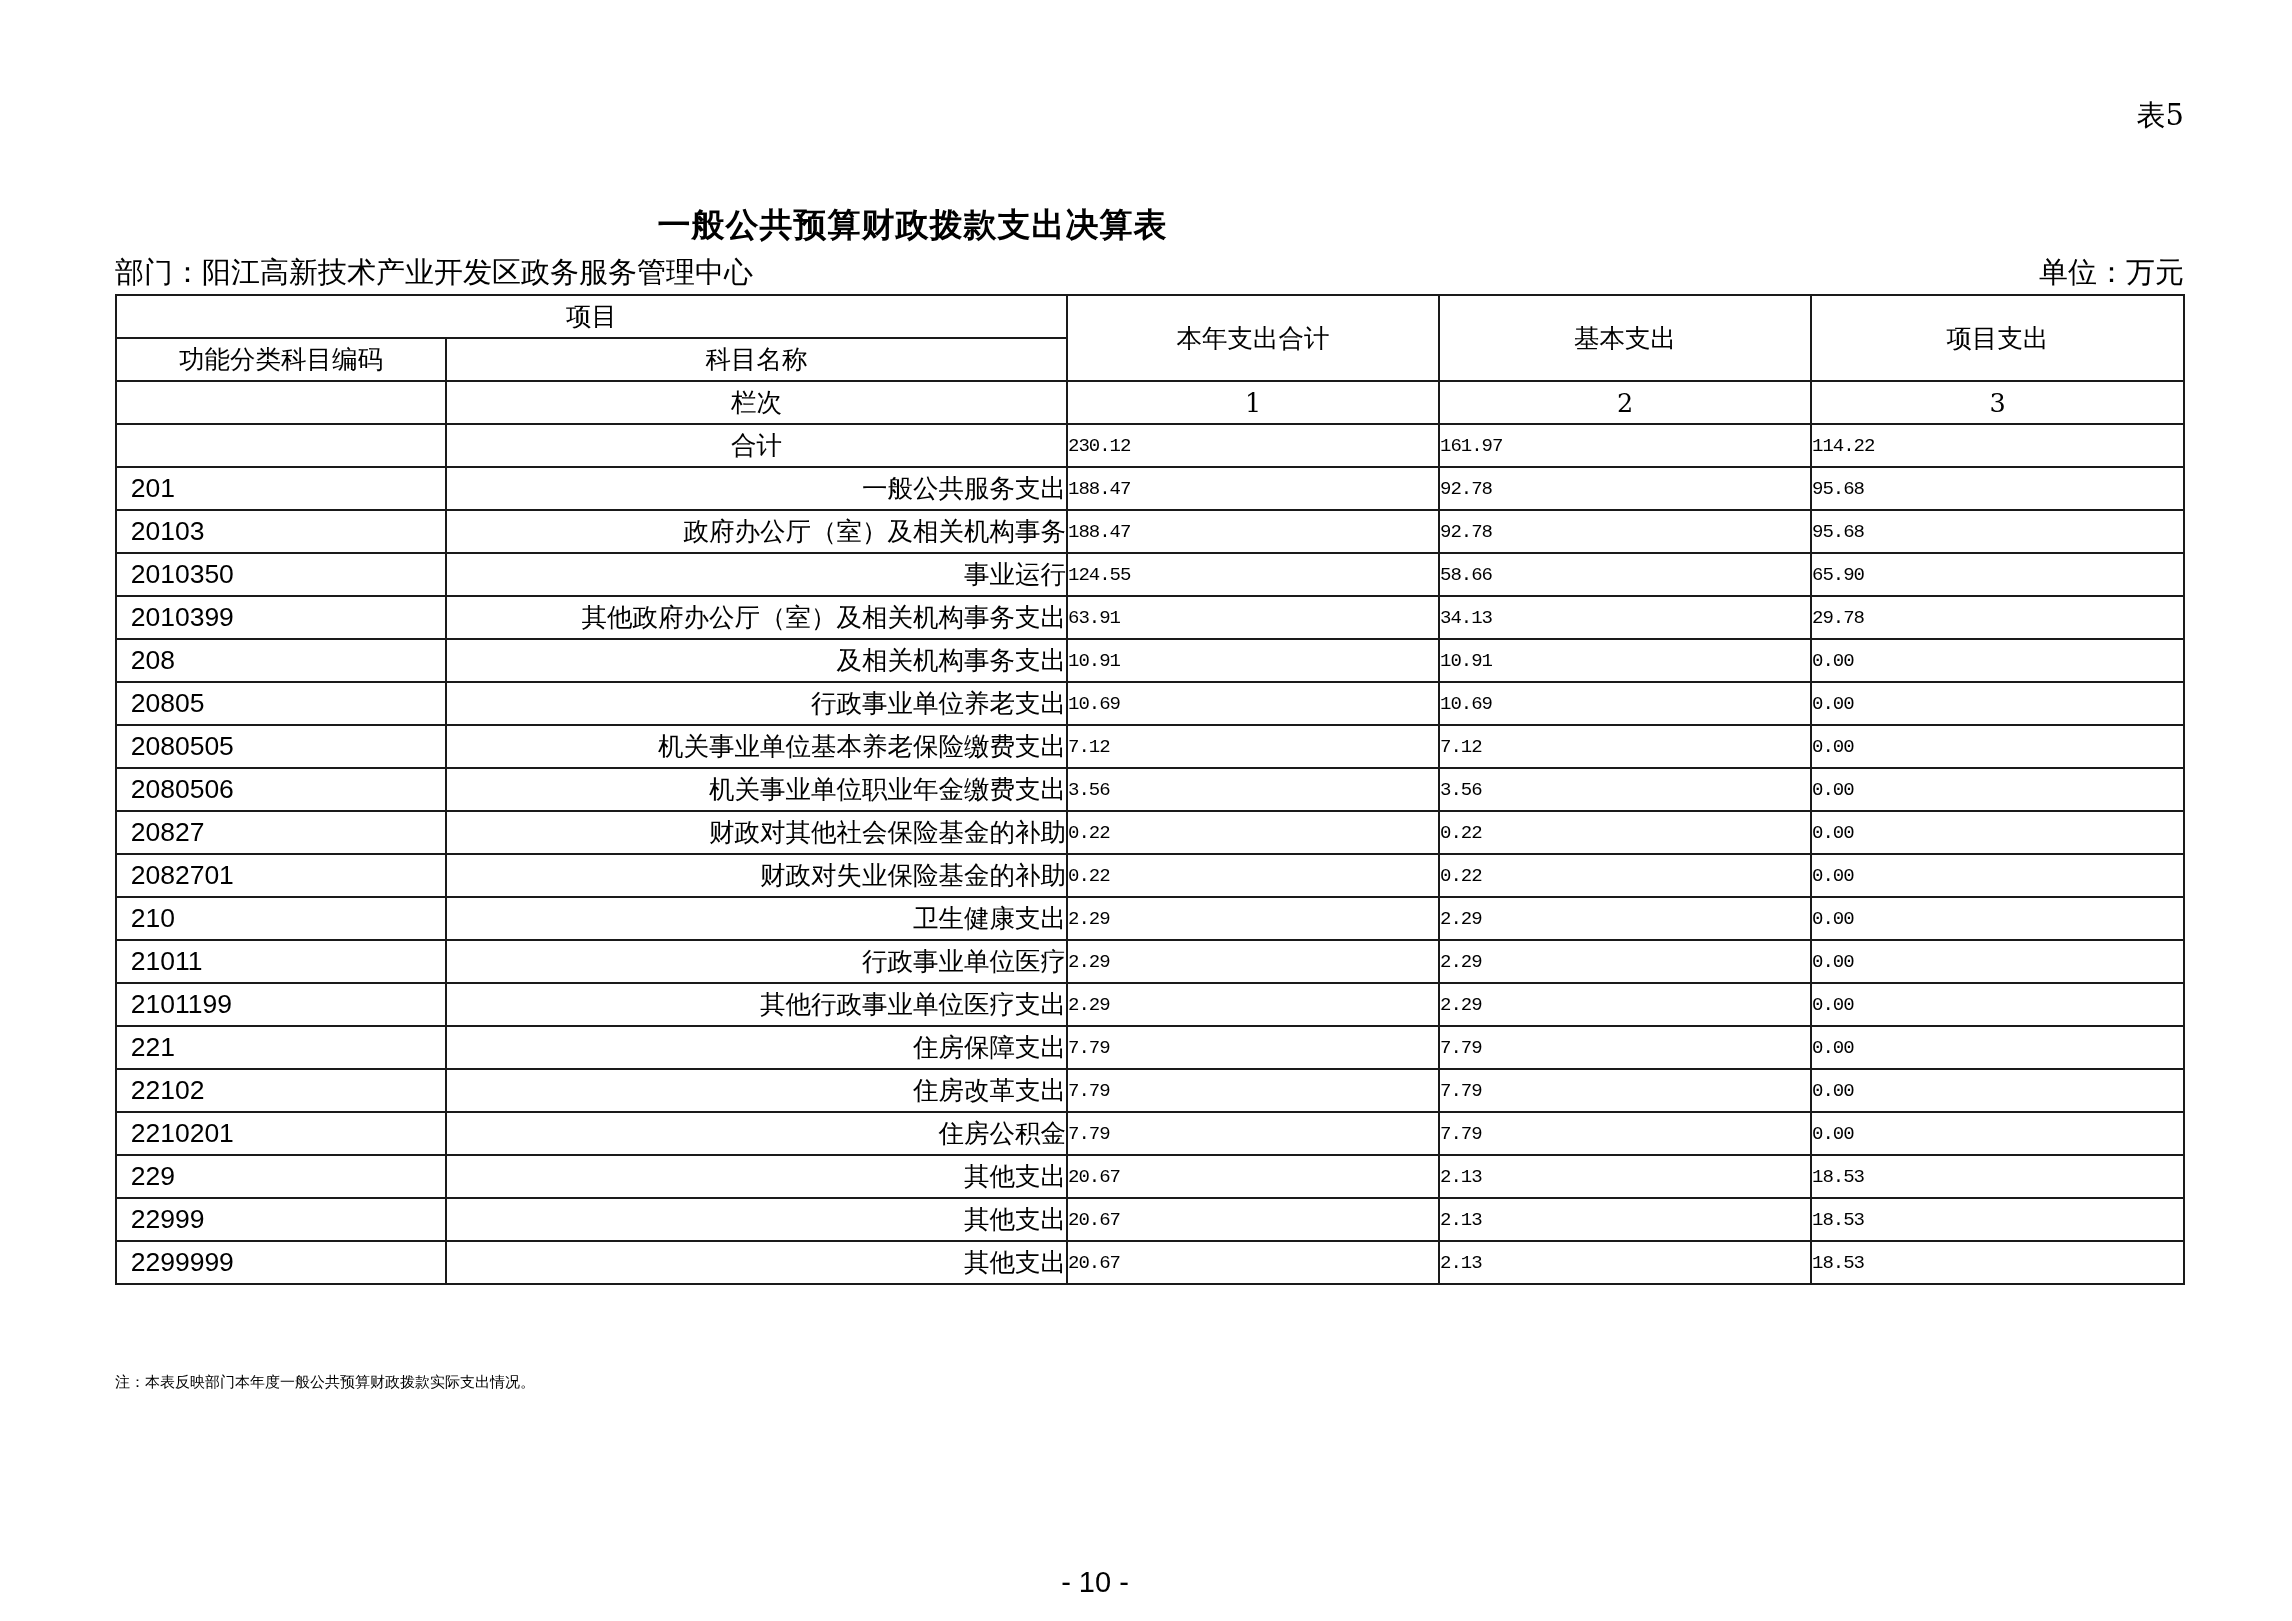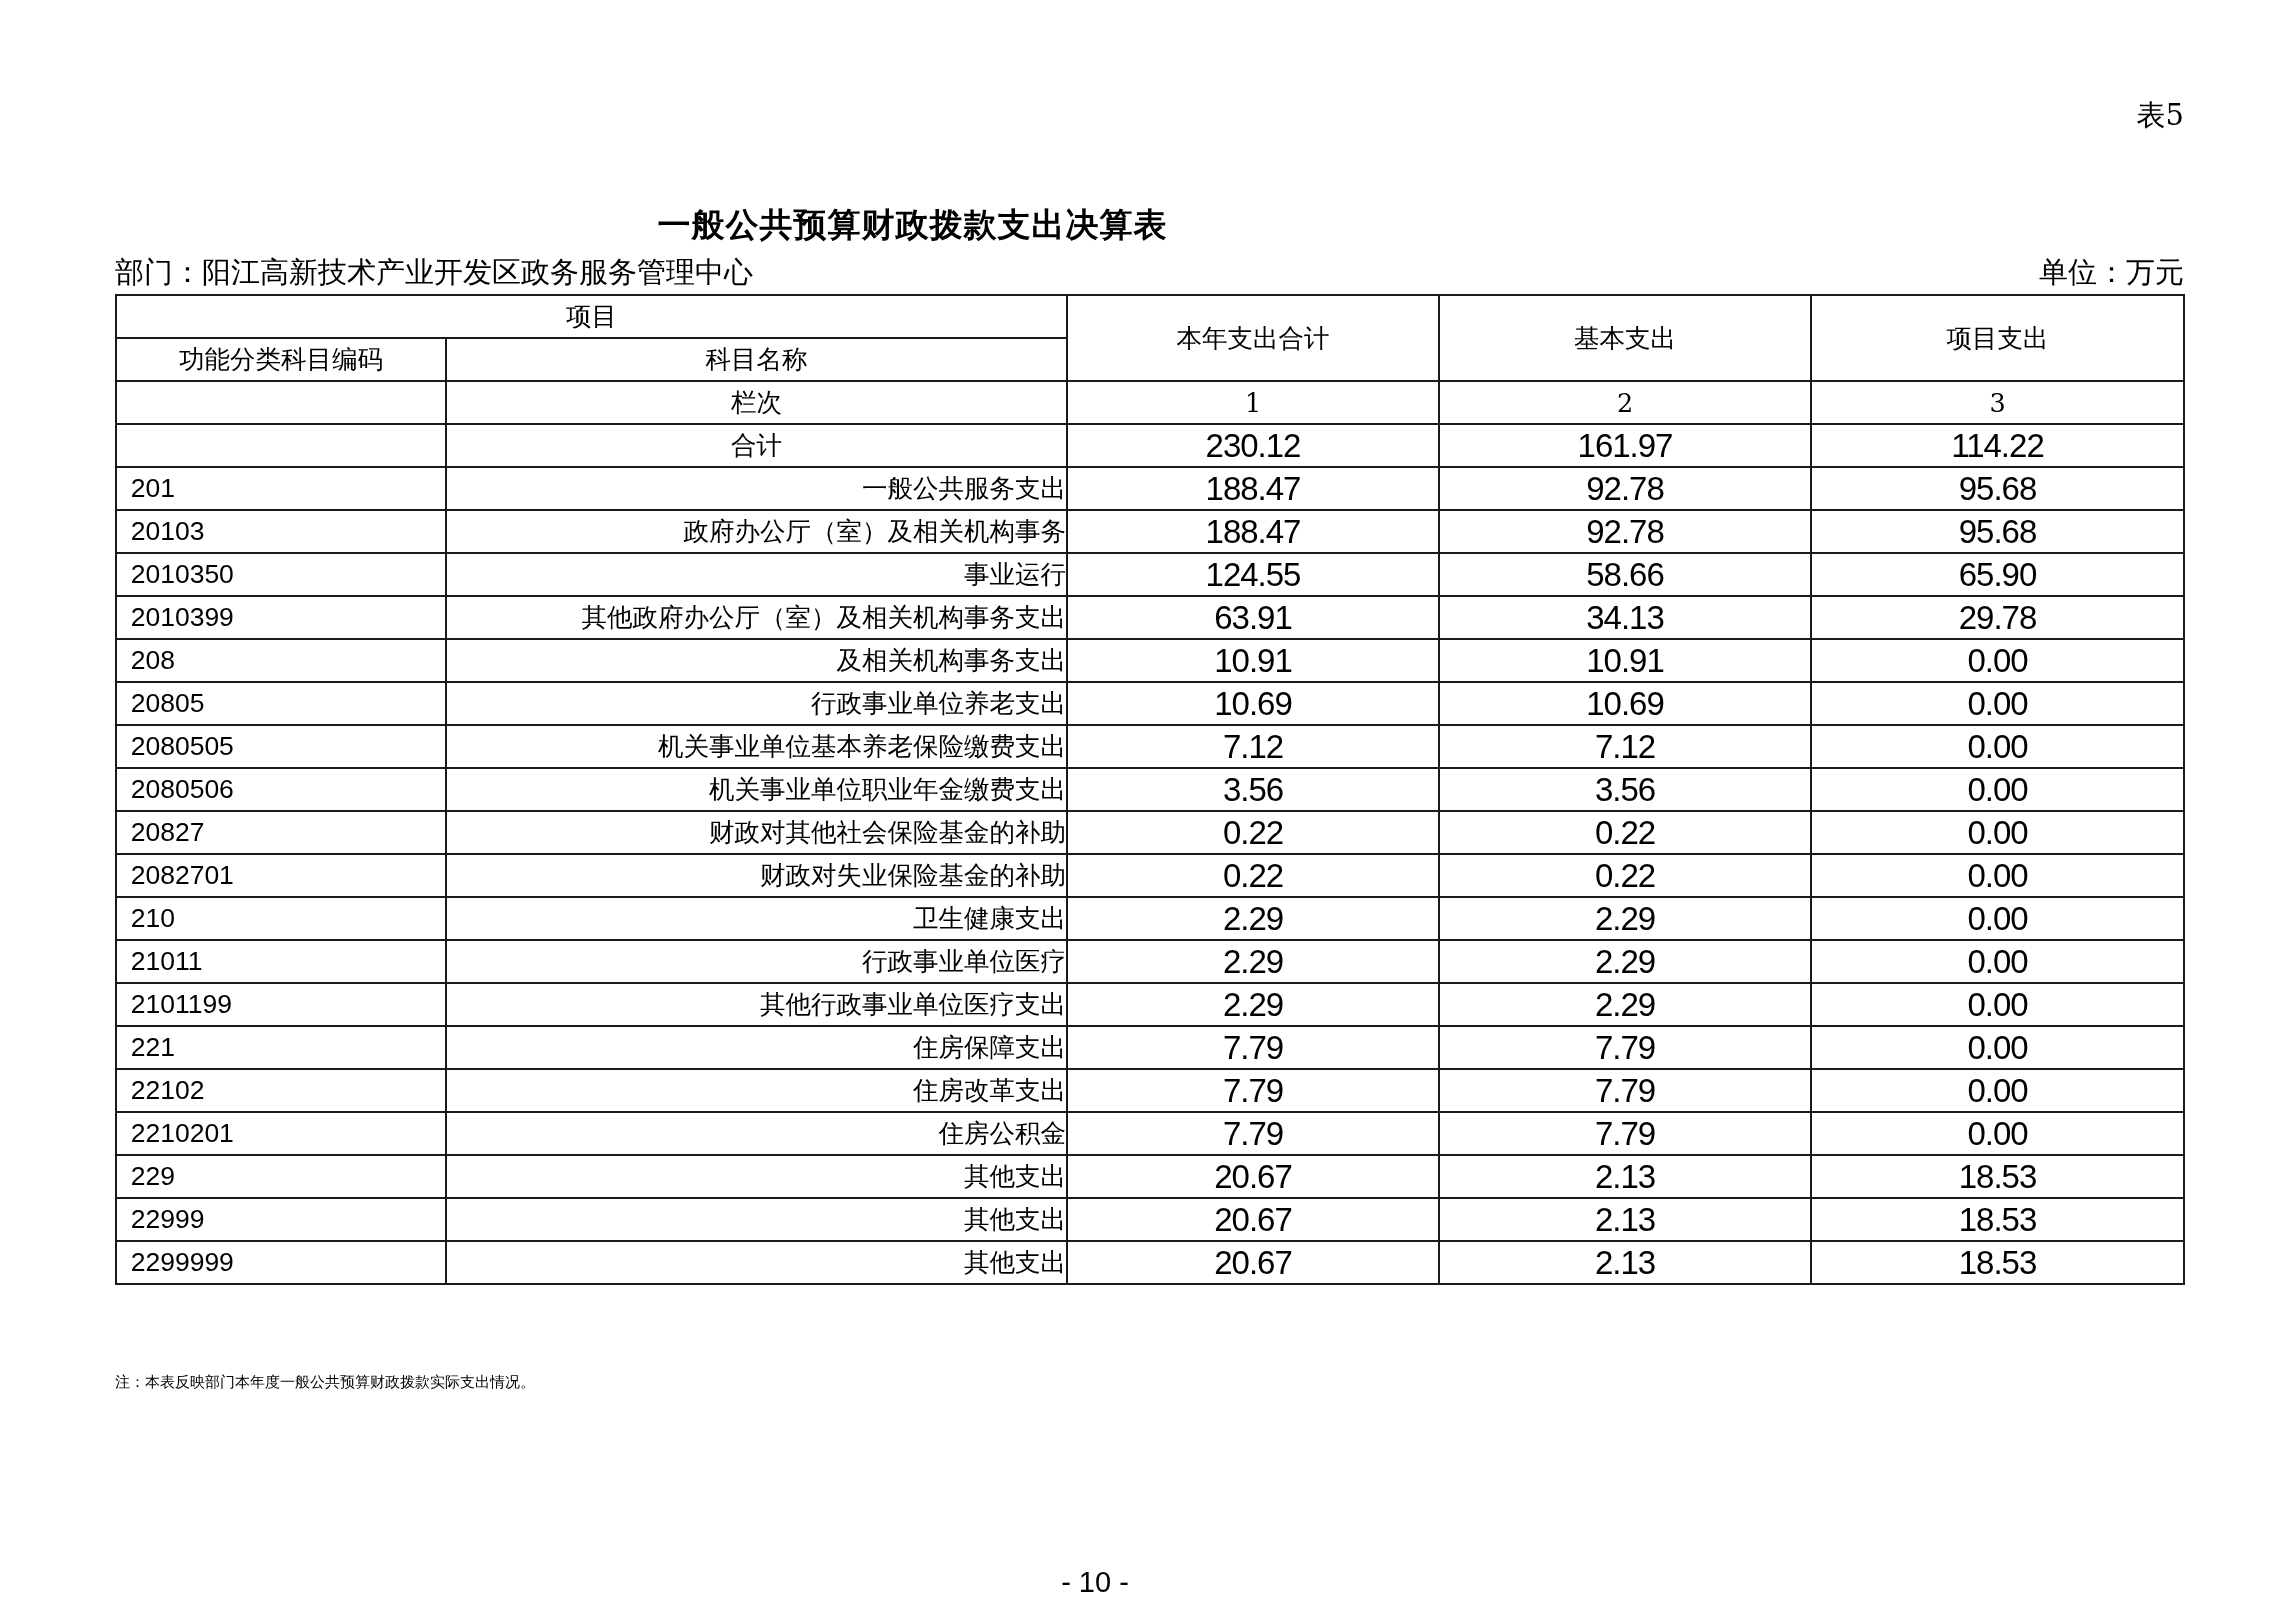--- a/index.html
+++ b/index.html
@@ -25,21 +25,21 @@
     border-collapse: collapse; table-layout: fixed; width: 2070px;
     font-size: 25.5px;
   }
   table.budget td, table.budget th {
     border: 2px solid #1a1a1a; height: 41px; padding: 0 0 0 0;
     font-weight: normal; white-space: nowrap; overflow: hidden;
   }
   table.budget .c { text-align: center; }
   table.budget .code { text-align: left; padding-left: 13.7px; font-family: Liberation Sans, sans-serif; font-size: 26.5px; }
   table.budget .name { text-align: right; padding-left: 2px; }
-  table.budget .num { text-align: center; padding-right: 0; font-family: Liberation Sans, sans-serif; font-size: 33px; letter-spacing: -1px; }
+  table.budget .num { text-align: left; padding-right: 0; font-family: Liberation Mono, monospace; font-size: 19px; letter-spacing: -1px; }
   .note {
     position: absolute; left: 115px; top: 1373px; font-size: 15px;
   }
   .page-no {
     position: absolute; left: 0; width: 2190px; top: 1566px; text-align: center;
     font-family: "Liberation Sans", sans-serif; font-size: 29px;
   }
 </style>
 </head>
 <body>

